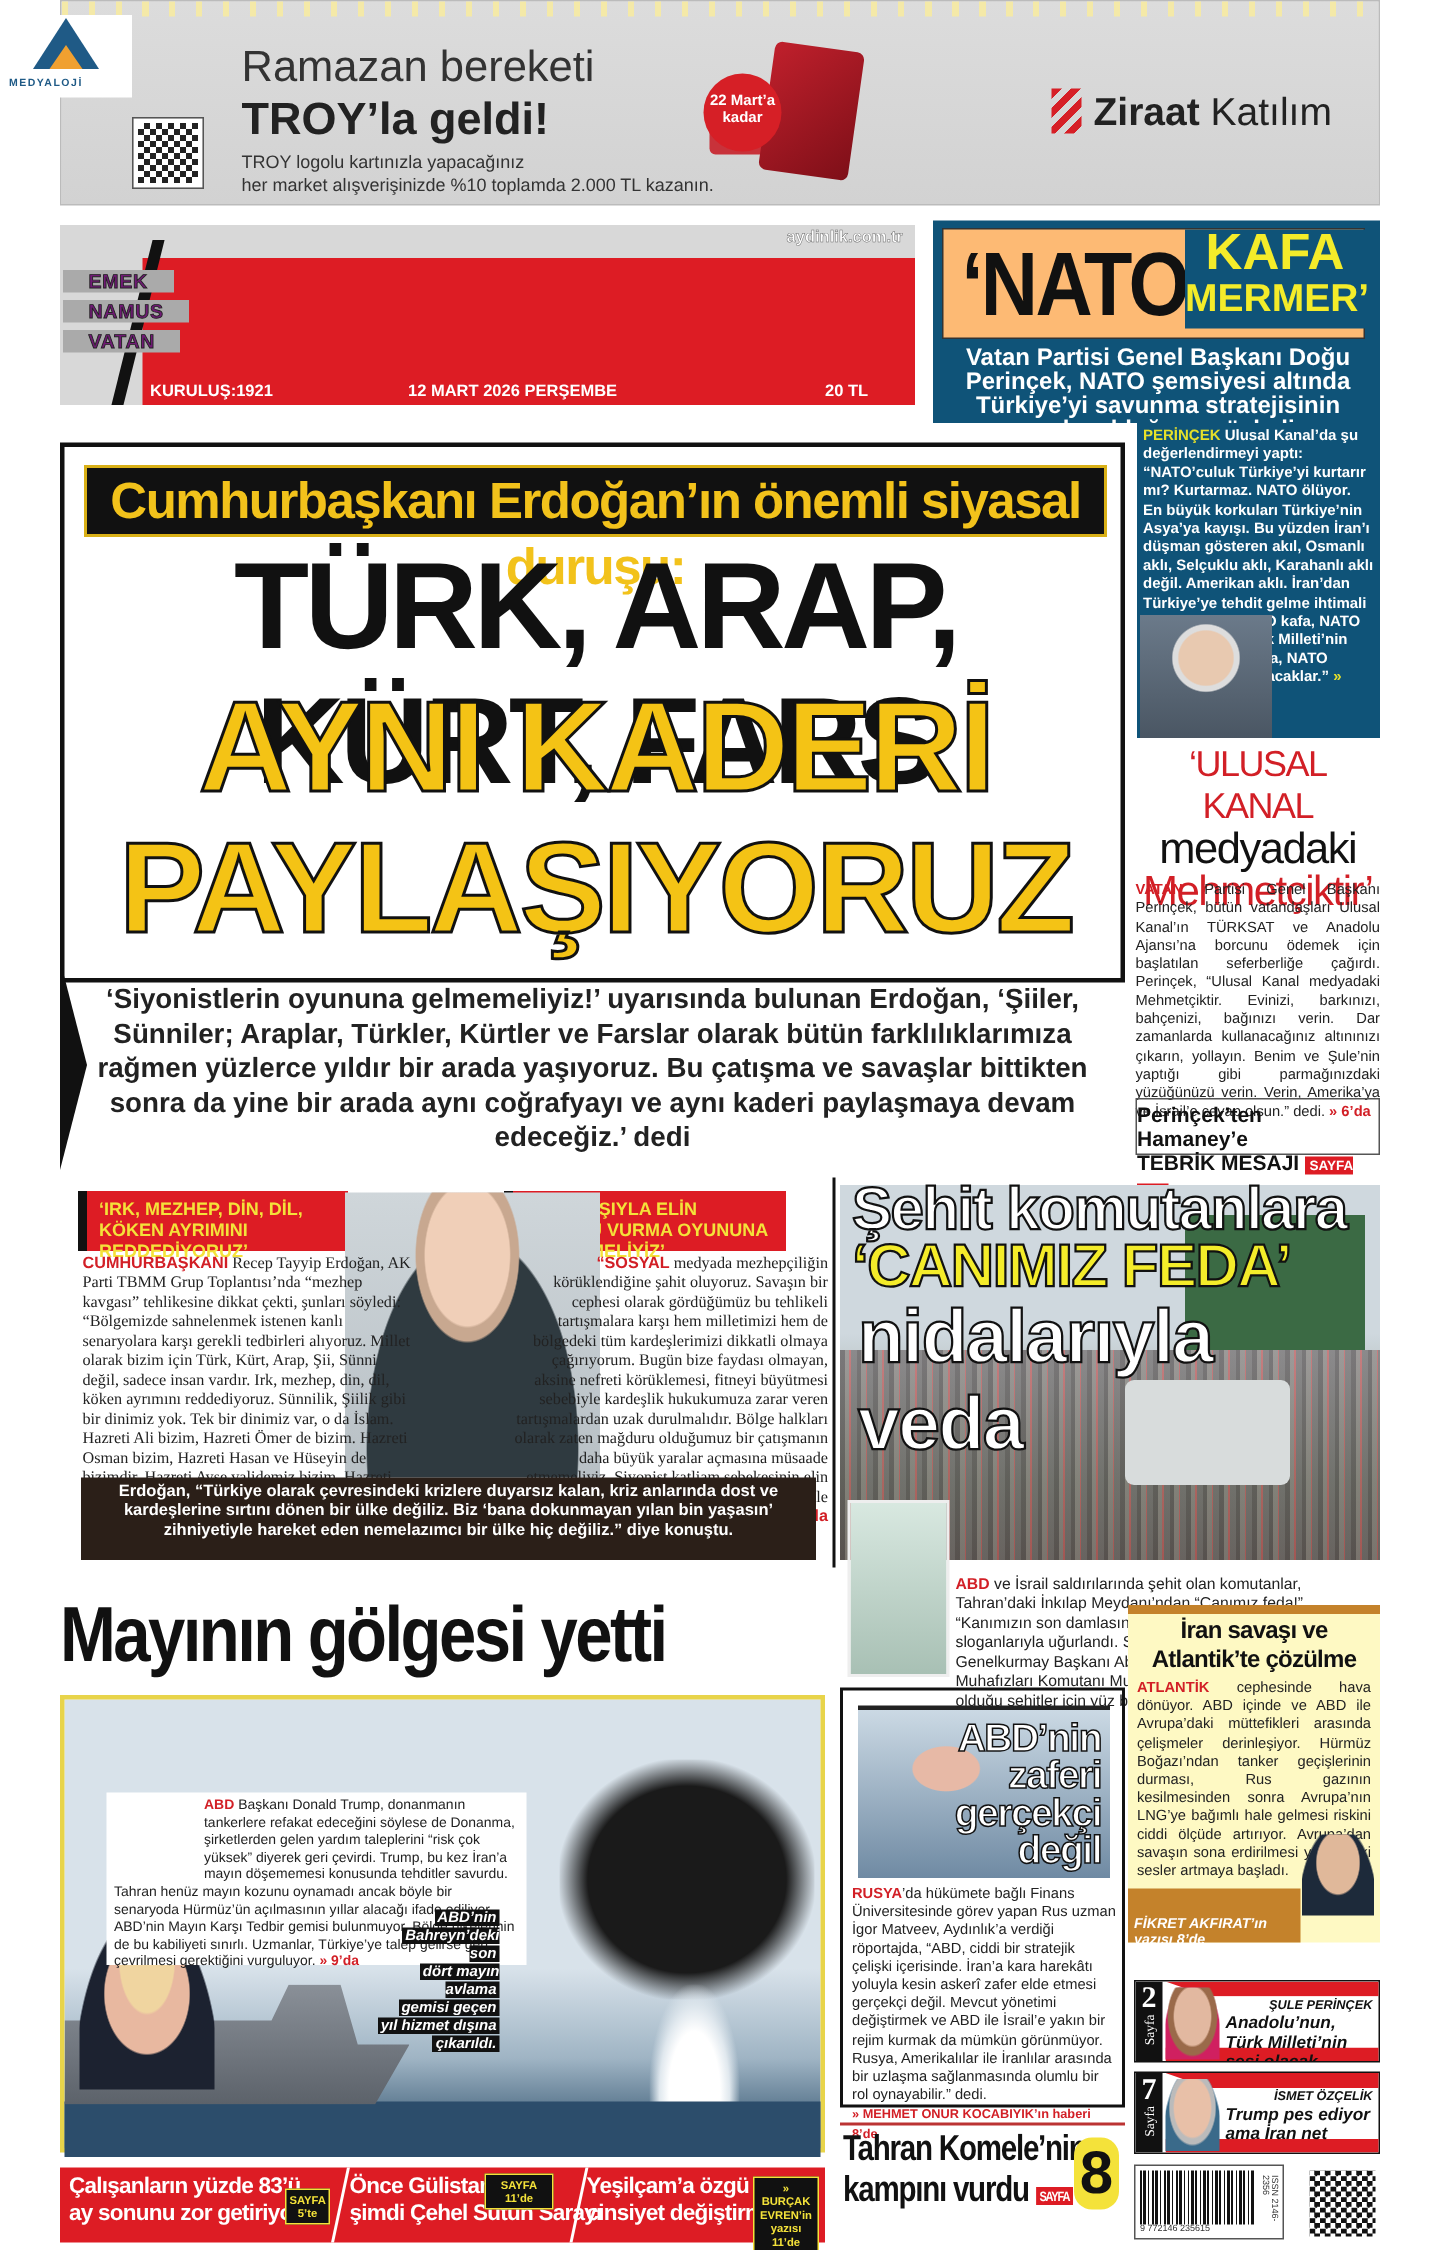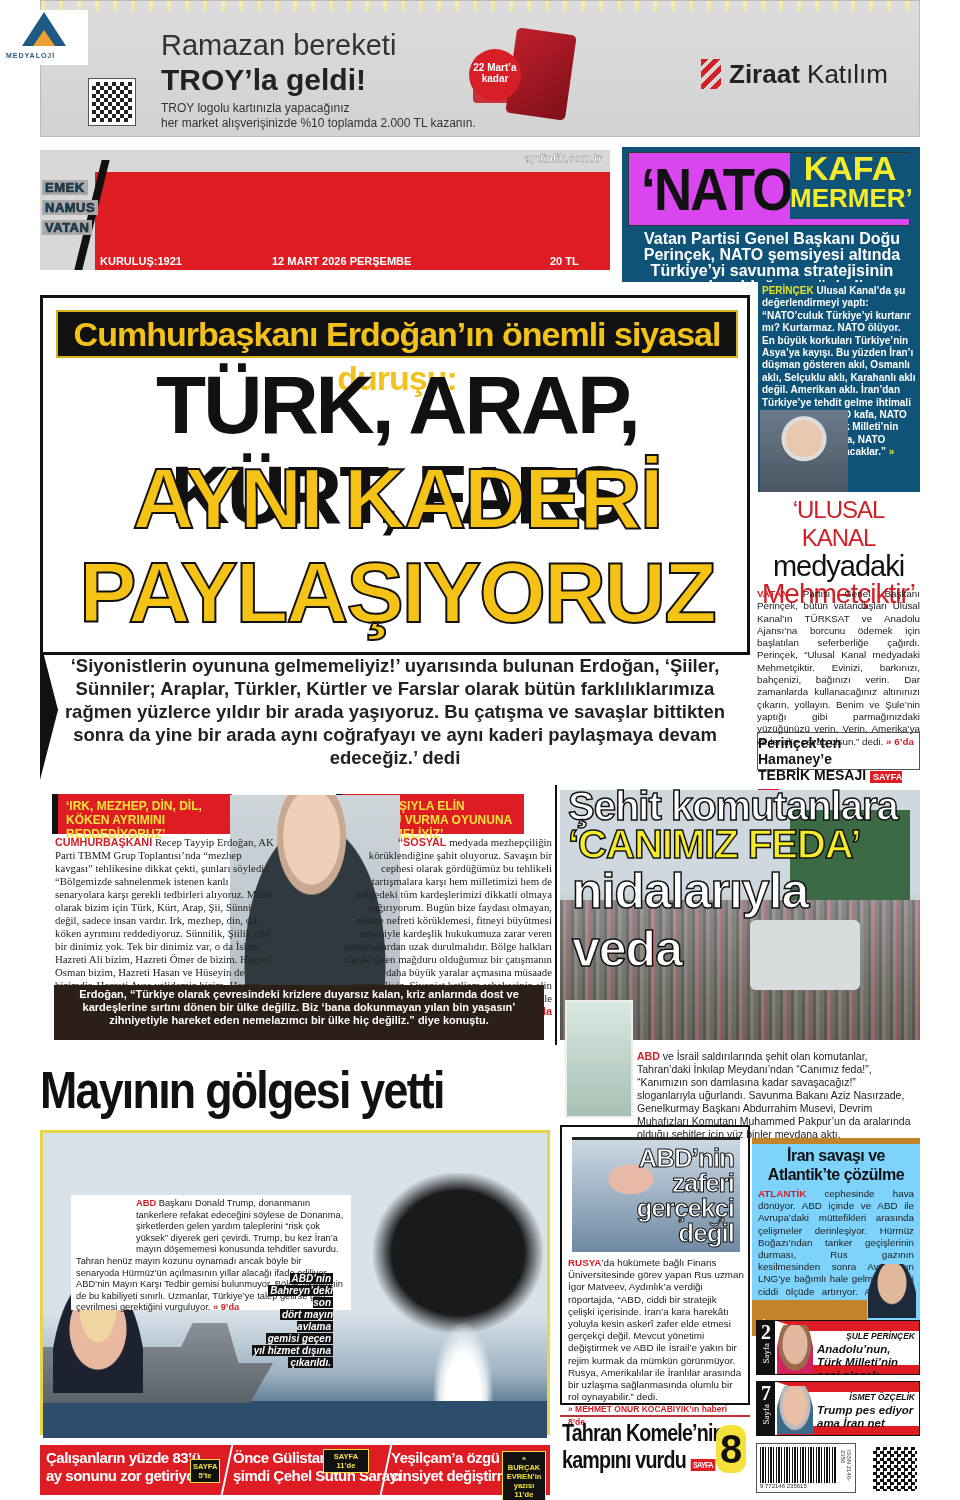--- a/index.html
+++ b/index.html
@@ -21,27 +21,27 @@
 .card{left:470px;top:30px;width:60px;height:86px;background:linear-gradient(135deg,#c0202c,#7e0f18);border-radius:5px;transform:rotate(8deg)}
 .basket{left:432px;top:62px;width:52px;height:40px;background:#c8323a;border-radius:4px}
 .ziraat{left:688px;top:58px;font-size:26px;color:#222}
 .ziraat b{font-weight:bold}
 .zlogo{left:660px;top:58px;width:20px;height:30px;background:repeating-linear-gradient(135deg,#d61f26 0 5px,transparent 5px 9px)}
 
 .mast{left:40px;top:150px;width:570px;height:120px}
 .mast .gray{position:absolute;left:0;top:0;width:100%;height:120px;background:#d8d8d8}
 .mast .red{position:absolute;left:55px;top:22px;width:515px;height:98px;background:#dd1c24}
 .mast .slant{position:absolute;left:48px;top:10px;width:8px;height:110px;background:#111;transform:skewX(-14deg)}
-.motto{position:absolute;left:2px;font-size:13px;font-weight:bold;color:#0c4a6e;-webkit-text-stroke:.6px #222;background:#aaa;padding:0 3px;letter-spacing:.5px}
+.motto{position:absolute;left:2px;font-size:13px;font-weight:bold;color:#701a75;-webkit-text-stroke:.6px #222;background:#aaa;padding:0 17px;letter-spacing:.5px}
 .logo{position:absolute;left:70px;top:-14px;font-size:118px;font-weight:bold;color:#fff;letter-spacing:-5px;text-shadow:3px 3px 0 #8c1117}
 .url{position:absolute;right:8px;top:2px;font-size:11px;color:#fff;font-weight:bold;-webkit-text-stroke:.3px #666}
 .mfoot{position:absolute;top:105px;font-size:11px;color:#fff;font-weight:bold}
 
 .nato{left:622px;top:147px;width:298px;height:135px;background:#0f5378}
-.nato .frame{position:absolute;left:6px;top:5px;width:282px;height:74px;background:#d946ef;border:1px solid #333}
+.nato .frame{position:absolute;left:6px;top:5px;width:282px;height:74px;background:#fdba74;border:1px solid #333}
 .nato .big{position:absolute;left:12px;top:2px;font-size:60px;font-weight:bold;color:#111;letter-spacing:-2px;transform:scaleX(.88);transform-origin:left}
 .nato .kafa{position:absolute;left:168px;top:6px;width:120px;height:66px;background:#0f5378;color:#f4ec2a;font-weight:bold;text-align:center;line-height:30px}
 .nato .kafa .k1{font-size:34px;display:block}
 .nato .kafa .k2{font-size:26px;display:block}
 .nato .sub{position:absolute;left:4px;top:84px;width:292px;text-align:center;color:#fff;font-size:16px;font-weight:bold;line-height:16px}
 .nato-body{left:758px;top:282px;width:162px;height:210px;background:#0f5378;color:#fff;font-size:10px;font-weight:bold;line-height:12.4px;padding:3px 4px}
 .nato-body .lead{color:#e5e02a}
 .nato-body .ref{color:#e5e02a}
 .perincek-photo{left:760px;top:410px;width:88px;height:82px;background:radial-gradient(circle at 50% 35%,#e8c9b0 0 18px,#ddd 19px 22px,transparent 23px),linear-gradient(#6b7a8a,#4a5663);}
 
@@ -87,21 +87,21 @@
 
 .abdbox{left:560px;top:1125px;width:190px;height:280px;border:2px solid #111}
 .abdphoto{position:absolute;left:10px;top:10px;width:168px;height:115px;background:radial-gradient(ellipse at 35% 35%,#e7b9a6 0 22px,transparent 23px),linear-gradient(#cbd9e4,#6f8aa3);border-top:3px solid #222}
 .abdt{position:absolute;right:6px;top:6px;font-size:26px;font-weight:bold;color:#fff;text-align:right;line-height:25px;-webkit-text-stroke:1px #111;letter-spacing:-1px}
 .abdtext{position:absolute;left:6px;top:130px;width:176px;font-size:9.8px;line-height:12.2px;color:#222}
 .tahran{left:560px;top:1415px;width:190px;border-top:2px solid #b33}
 .tahran .t{position:absolute;left:2px;top:2px;font-size:24px;font-weight:bold;line-height:27px;color:#111;letter-spacing:-1px;transform:scaleX(.82);transform-origin:left;white-space:nowrap}
 .tahran .num{position:absolute;left:156px;top:8px;width:30px;height:48px;background:#f4e23a;border-radius:12px;font-size:40px;font-weight:bold;text-align:center;line-height:48px;color:#111}
 .sayfa-red{background:#dd1c24;color:#fff;font-size:9px;font-weight:bold;padding:1px 3px}
 
-.iranbox{left:752px;top:1138px;width:168px;height:198px;background:#7dd3fc;border-top:6px solid #c4822b}
+.iranbox{left:752px;top:1070px;width:168px;height:225px;background:#fef9c3;border-top:6px solid #c4822b}
 .iranbox .t{position:absolute;left:0;top:2px;width:100%;text-align:center;font-size:16px;font-weight:bold;line-height:19px;letter-spacing:-.5px}
 .iranbox .b{position:absolute;left:6px;top:44px;width:156px;font-size:9.8px;line-height:12.2px;color:#222;text-align:justify}
 .akfirat{position:absolute;right:4px;bottom:18px;width:48px;height:54px;background:radial-gradient(ellipse at 50% 35%,#e0b89a 0 14px,transparent 15px),radial-gradient(ellipse at 50% 100%,#1d2a3a 0 26px,transparent 27px)}
 .iranbox .by{position:absolute;left:0;bottom:0;width:115px;height:16px;background:#c4822b;color:#fff;font-size:9.5px;font-style:italic;font-weight:bold;padding:18px 4px}
 
 .colbox{left:756px;width:164px;height:55px;border:1px solid #111;background:#fff;overflow:hidden}
 .colbox .stripe{position:absolute;left:20px;top:0;width:144px;height:10px;background:#dd1c24;clip-path:polygon(0 0,100% 0,100% 100%,20% 100%)}
 .colbox .stripe2{position:absolute;left:20px;bottom:0;width:144px;height:9px;background:#dd1c24;clip-path:polygon(0 0,100% 0,100% 100%,0 100%)}
 .colbox .pg{position:absolute;left:0;top:0;width:18px;height:100%;background:#111;color:#fff;text-align:center}
 .colbox .pg .n{font-size:20px;font-weight:bold;font-family:"Liberation Serif",serif;line-height:22px}

